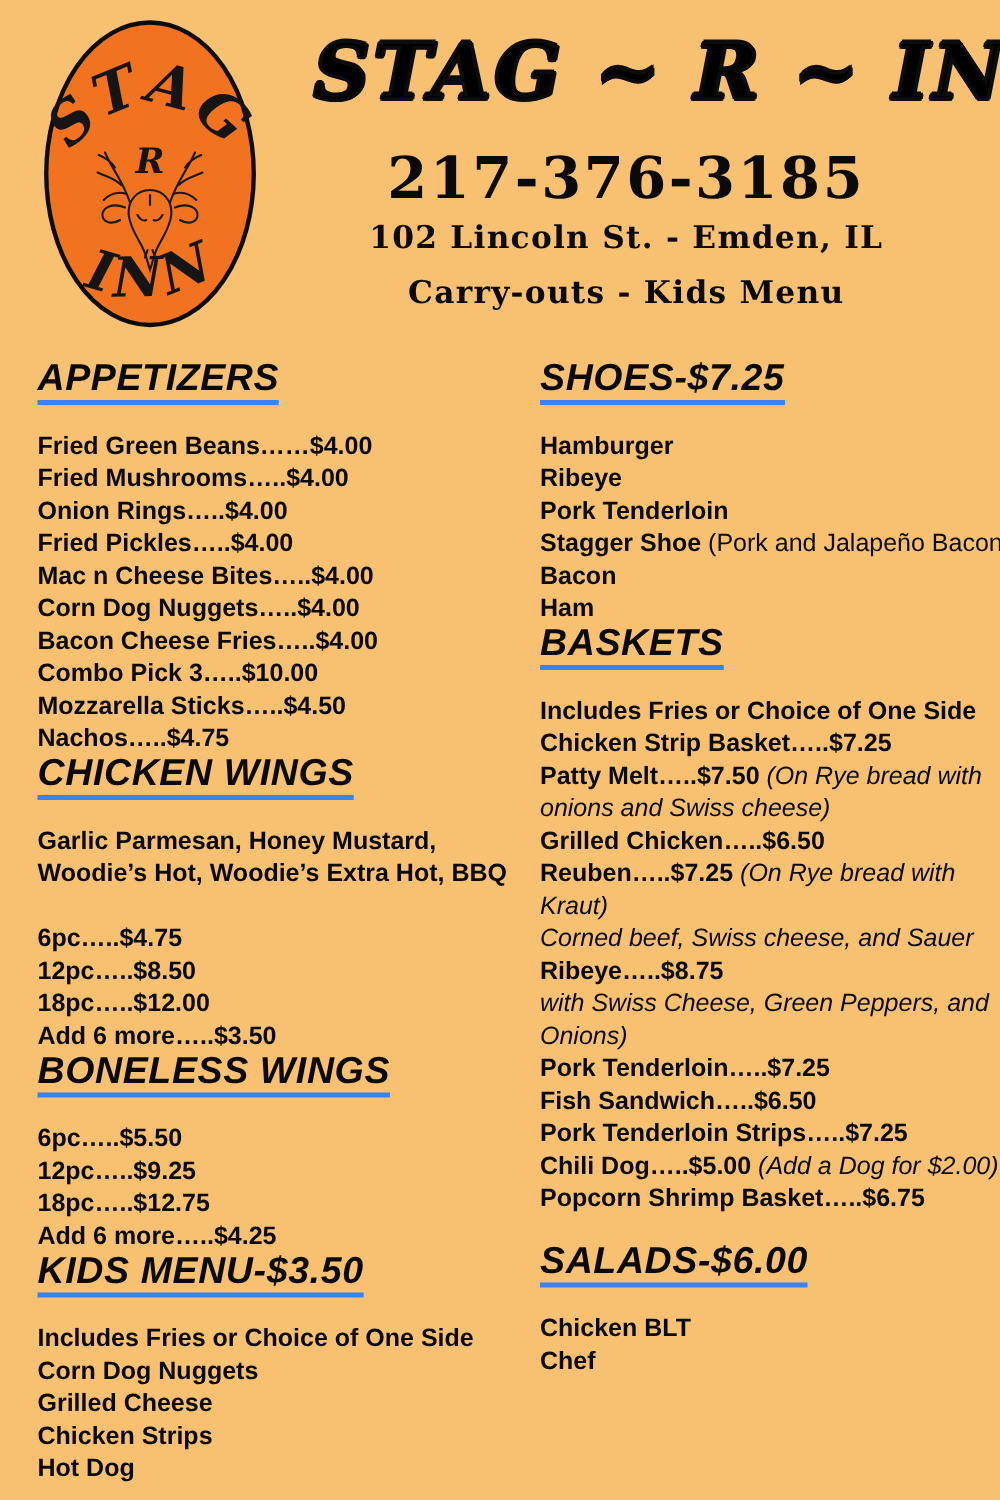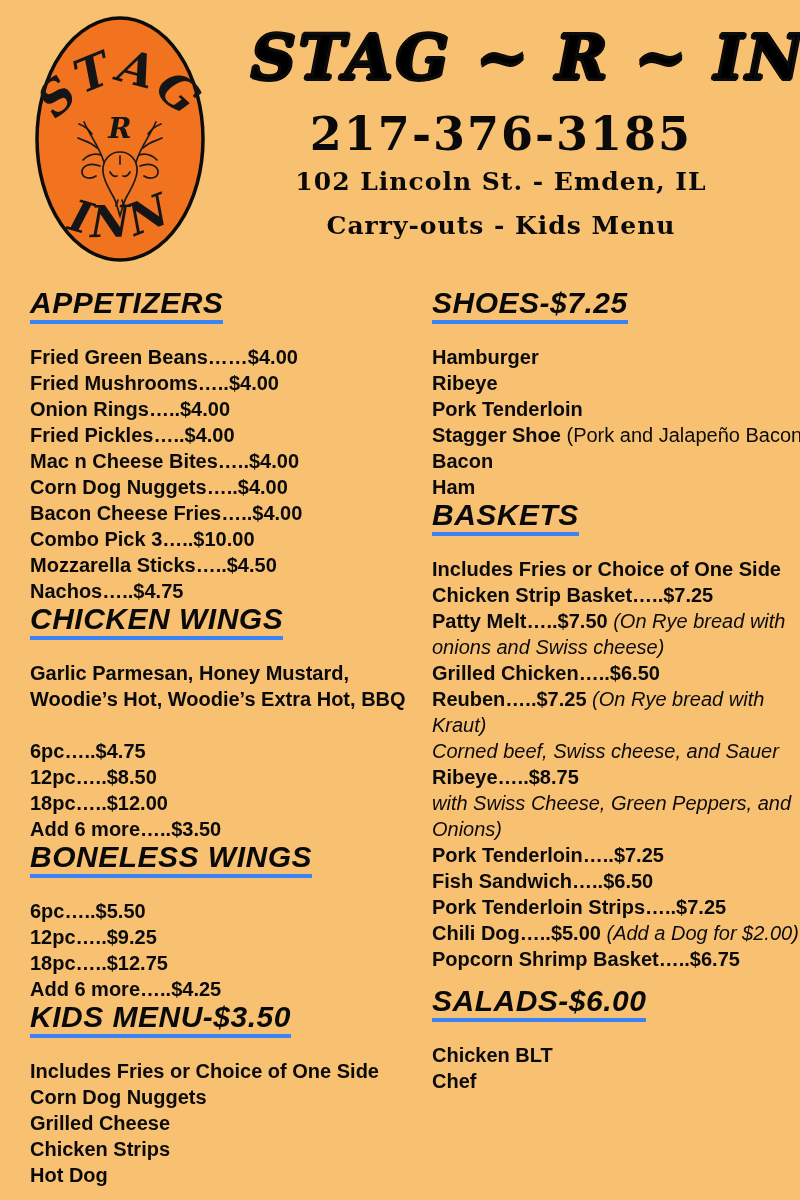--- a/index.html
+++ b/index.html
@@ -21,34 +21,34 @@
     font-size:62px;line-height:100px;
     letter-spacing:3px;
     color:#000000;
     -webkit-text-stroke:2.6px #0c0c0c;
     text-shadow:2px 0 0 #0c0c0c,-2px 0 0 #0c0c0c,0 2px 0 #0c0c0c,0 -2px 0 #0c0c0c;
     white-space:nowrap;
     margin-left:45px;
   }
   .phone{
     font-family:"DejaVu Serif",serif;font-weight:700;
-    font-size:46px;line-height:52px;letter-spacing:2px;
+    font-size:46px;line-height:52px;letter-spacing:2px;margin-top:8px;
   }
   .address,.tagline{
     font-family:"DejaVu Serif",serif;font-weight:700;
     font-size:25px;line-height:44px;letter-spacing:1px;
   }
   
   .columns{display:flex;align-items:flex-start;padding-left:30px;}
   .col{flex:none;}
   .col-left{width:372px;}
   .col-right{width:368px;margin-left:30px;}
   .menu-section{margin-top:-2px;}
   .col .menu-section:first-child{margin-top:8px;}
-  .menu-section.gap-before{margin-top:12px;}
+  .menu-section.gap-before{margin-top:20px;}
   .section-title{
     font-style:italic;font-weight:700;
     font-size:30px;line-height:34px;letter-spacing:0.5px;
     margin:0;
   }
   .section-title .underline{display:inline-block;border-bottom:4px solid #3b82f6;padding-bottom:0;}
   .items{margin-top:20px;}
   .menu-item{margin:0;font-size:20px;line-height:26px;font-weight:700;white-space:nowrap;}
   .run-b{font-weight:700;}
   .run-r{font-weight:400;}

